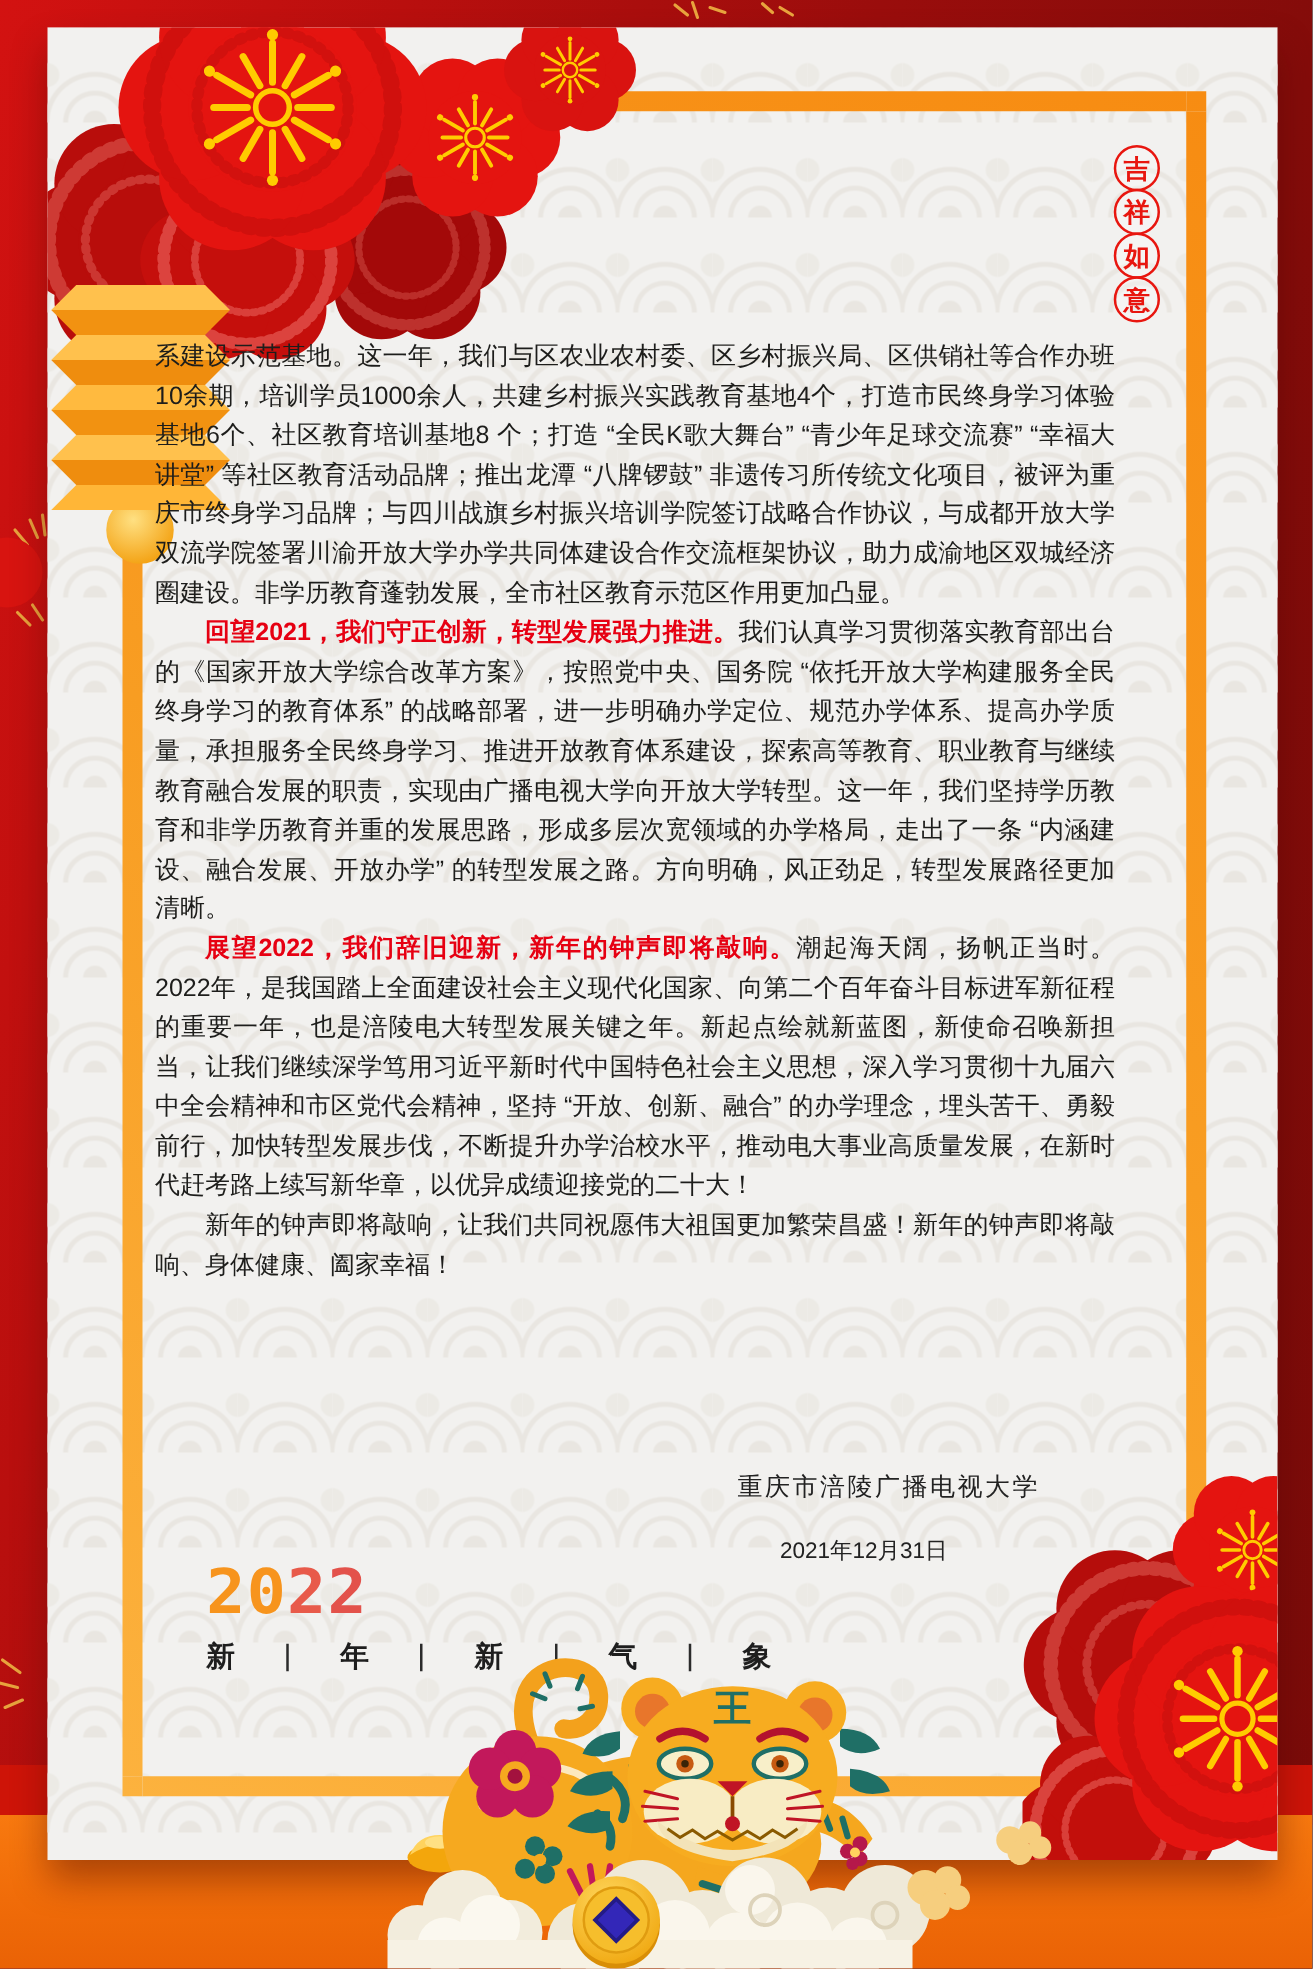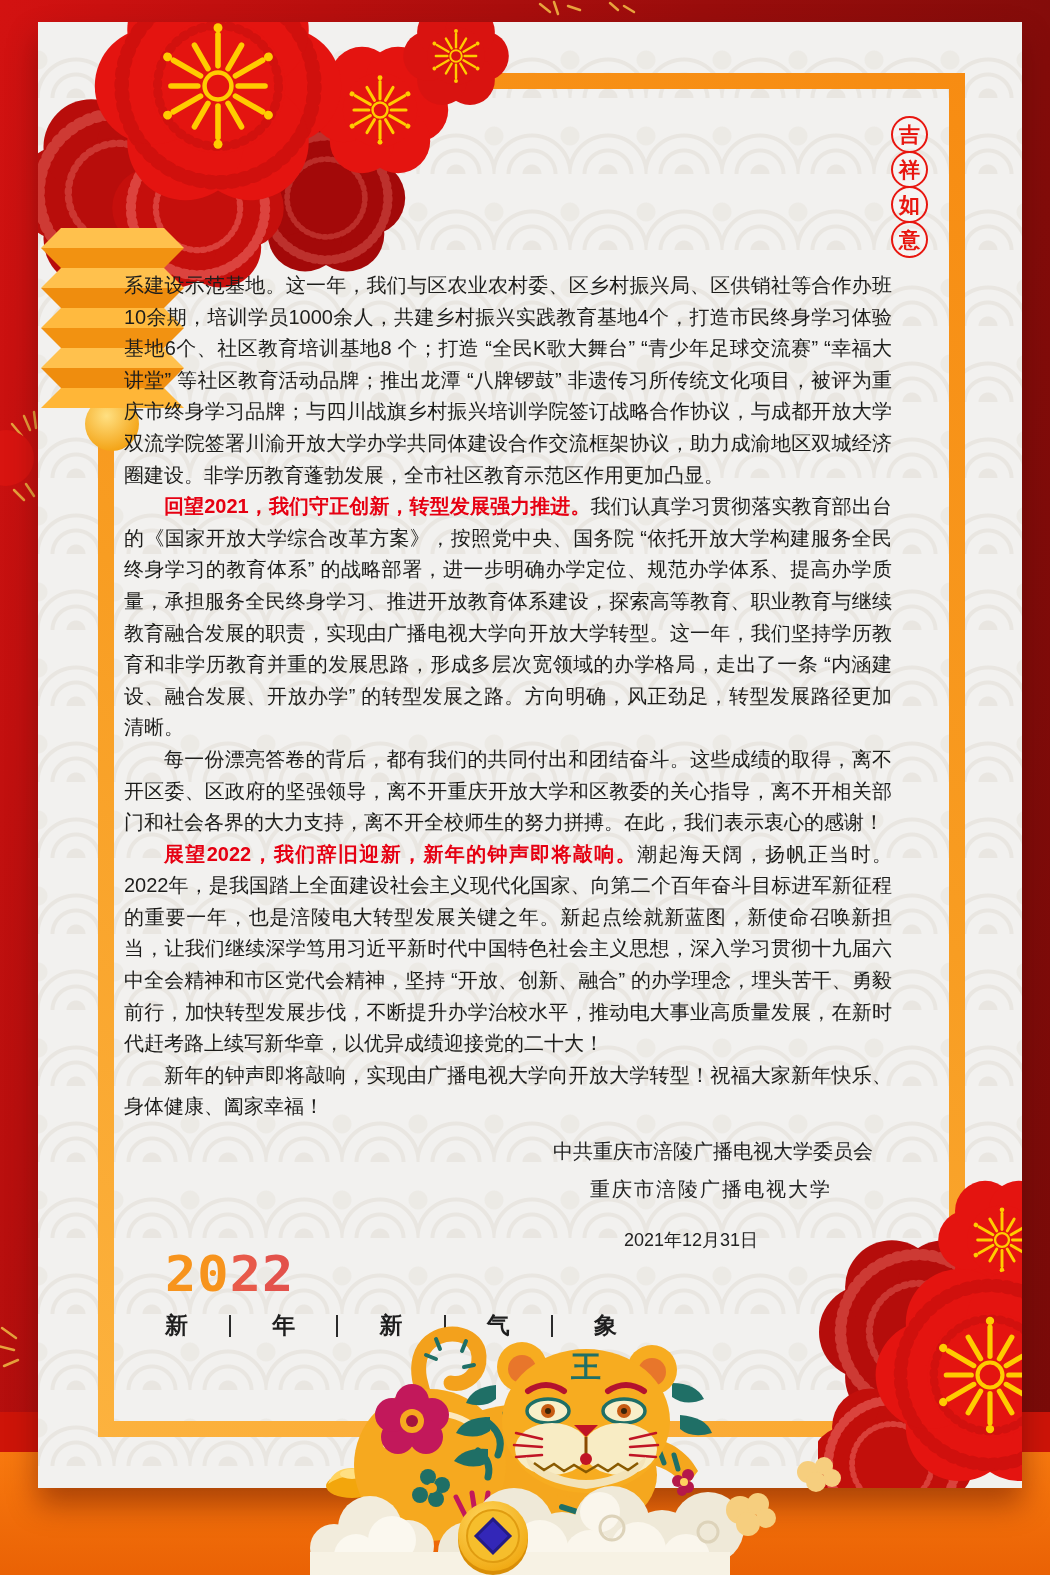--- a/index.html
+++ b/index.html
@@ -200,26 +200,24 @@
     <div class="seal" id="seal-box">
         <div class="seal-circle">吉</div>
         <div class="seal-circle">祥</div>
         <div class="seal-circle">如</div>
         <div class="seal-circle">意</div>
       </div>
 
     <div class="letter-body" id="letter-body">
         <p class="para">系建设示范基地。这一年，我们与区农业农村委、区乡村振兴局、区供销社等合作办班10余期，培训学员1000余人，共建乡村振兴实践教育基地4个，打造市民终身学习体验基地6个、社区教育培训基地8 个；打造 “全民K歌大舞台” “青少年足球交流赛” “幸福大讲堂” 等社区教育活动品牌；推出龙潭 “八牌锣鼓” 非遗传习所传统文化项目，被评为重庆市终身学习品牌；与四川战旗乡村振兴培训学院签订战略合作协议，与成都开放大学双流学院签署川渝开放大学办学共同体建设合作交流框架协议，助力成渝地区双城经济圈建设。非学历教育蓬勃发展，全市社区教育示范区作用更加凸显。</p>
         <p class="para indent"><span class="lead">回望2021，我们守正创新，转型发展强力推进。</span>我们认真学习贯彻落实教育部出台的《国家开放大学综合改革方案》，按照党中央、国务院 “依托开放大学构建服务全民终身学习的教育体系” 的战略部署，进一步明确办学定位、规范办学体系、提高办学质量，承担服务全民终身学习、推进开放教育体系建设，探索高等教育、职业教育与继续教育融合发展的职责，实现由广播电视大学向开放大学转型。这一年，我们坚持学历教育和非学历教育并重的发展思路，形成多层次宽领域的办学格局，走出了一条 “内涵建设、融合发展、开放办学” 的转型发展之路。方向明确，风正劲足，转型发展路径更加清晰。</p>
-        <p class="para indent">每一份漂亮答卷的背后，都有我们的共同付出和团结奋斗。这些成绩的取得，离不开区委、区政府的坚强领导，离不开重庆开放大学和区教委的关心指导，离不开相关部门和社会各界的大力支持，离不开全校师生的努力拼搏。在此，我们表示衷心的感谢！</p>
         <p class="para indent"><span class="lead">展望2022，我们辞旧迎新，新年的钟声即将敲响。</span>潮起海天阔，扬帆正当时。2022年，是我国踏上全面建设社会主义现代化国家、向第二个百年奋斗目标进军新征程的重要一年，也是涪陵电大转型发展关键之年。新起点绘就新蓝图，新使命召唤新担当，让我们继续深学笃用习近平新时代中国特色社会主义思想，深入学习贯彻十九届六中全会精神和市区党代会精神，坚持 “开放、创新、融合” 的办学理念，埋头苦干、勇毅前行，加快转型发展步伐，不断提升办学治校水平，推动电大事业高质量发展，在新时代赶考路上续写新华章，以优异成绩迎接党的二十大！</p>
-        <p class="para indent">新年的钟声即将敲响，实现由广播电视大学向开放大学转型！祝福大家新年快乐、身体健康、阖家幸福！</p>
+        <p class="para indent">新年的钟声即将敲响，让我们共同祝愿伟大祖国更加繁荣昌盛！新年的钟声即将敲响、身体健康、阖家幸福！</p>
       </div>
 
-    <div class="sig1">中共重庆市涪陵广播电视大学委员会</div>
     <div class="sig2">重庆市涪陵广播电视大学</div>
     <div class="date">2021年12月31日</div>
 
     <div class="year" id="year-box"><span style="color: rgb(247, 148, 29);">2</span><span style="color: rgb(247, 148, 29);">0</span><span style="color: rgb(232, 90, 74);">2</span><span style="color: rgb(227, 82, 75);">2</span></div>
     <div class="tagline" id="tagline-box">
         <span>新</span>
         <span class="tag-sep"></span>
         <span>年</span>
         <span class="tag-sep"></span>
         <span>新</span>

